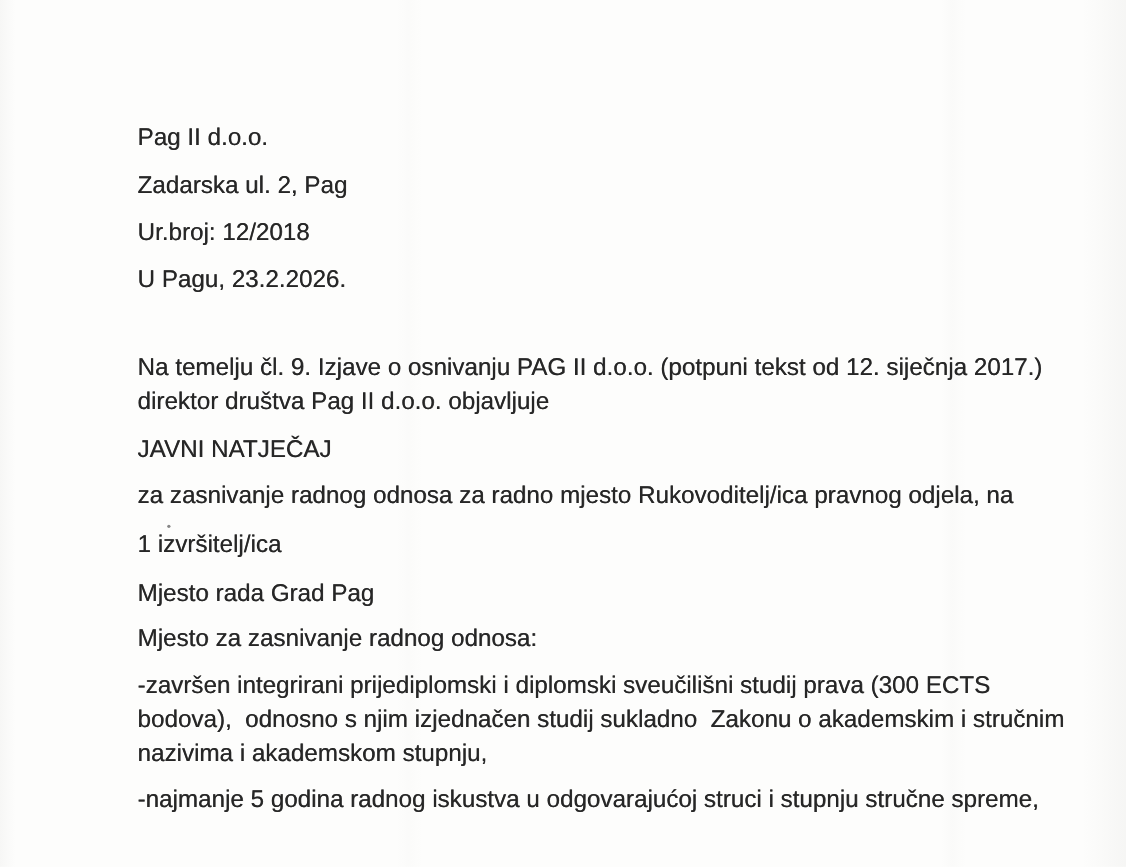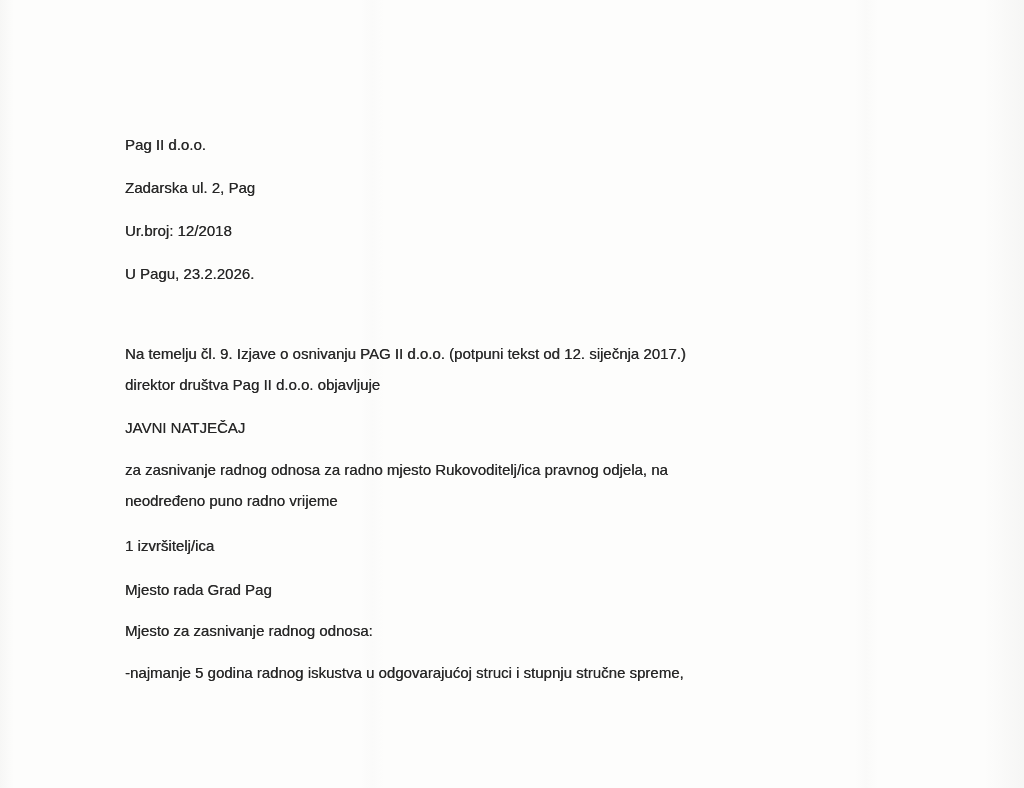--- a/index.html
+++ b/index.html
@@ -16,24 +16,23 @@
       linear-gradient(90deg, rgba(130,130,125,0.05) 0px, rgba(255,255,255,0) 14px),
       linear-gradient(270deg, rgba(130,130,125,0.06) 0px, rgba(255,255,255,0) 40px),
       linear-gradient(90deg, rgba(255,255,255,0) 360px, rgba(140,140,135,0.02) 372px, rgba(255,255,255,0) 384px),
       linear-gradient(90deg, rgba(255,255,255,0) 855px, rgba(140,140,135,0.025) 866px, rgba(255,255,255,0) 878px);
   }
   .page {
     position: relative;
     width: 1024px;
     height: 680px;
     font-family: "Liberation Sans", "DejaVu Sans", sans-serif;
-    font-size: 15px;
+    font-size: 22px;
     color: #262626;
     text-shadow: 0.3px 0 0 rgba(38,38,38,0.75); 
-    margin-top: 20px;
   }
   .content {
     box-sizing: border-box;
     padding: 110px 120px 0 125px;
   }
   .line {
     margin: 0;
     white-space: pre;
     line-height: 31px;
   }
@@ -73,28 +72,32 @@
 
     <div class="intro">
       <p class="line">Na temelju čl. 9. Izjave o osnivanju PAG II d.o.o. (potpuni tekst od 12. siječnja 2017.)</p>
       <p class="line">direktor društva Pag II d.o.o. objavljuje</p>
     </div>
 
     <p class="line center doc-title">JAVNI NATJEČAJ</p>
 
     <div class="subtitle">
       <p class="line center">za zasnivanje radnog odnosa za radno mjesto Rukovoditelj/ica pravnog odjela, na</p>
-      <p class="line center">neodređeno puno radno vrijeme</p>
     </div>
 
     <p class="line center positions">1 izvršitelj/ica</p>
 
     <p class="line center location">Mjesto rada Grad Pag</p>
 
     <p class="line cond-heading">Mjesto za zasnivanje radnog odnosa:</p>
 
+    <div class="cond1">
+      <p class="line">-završen integrirani prijediplomski i diplomski sveučilišni studij prava (300 ECTS</p>
+      <p class="line">bodova),  odnosno s njim izjednačen studij sukladno  Zakonu o akademskim i stručnim</p>
+      <p class="line">nazivima i akademskom stupnju,</p>
+    </div>
 
     <p class="line cond2">-najmanje 5 godina radnog iskustva u odgovarajućoj struci i stupnju stručne spreme,</p>
 
   </div>
 
   <span class="artifact-dot"></span>
 </div>
 
 </body></html>

